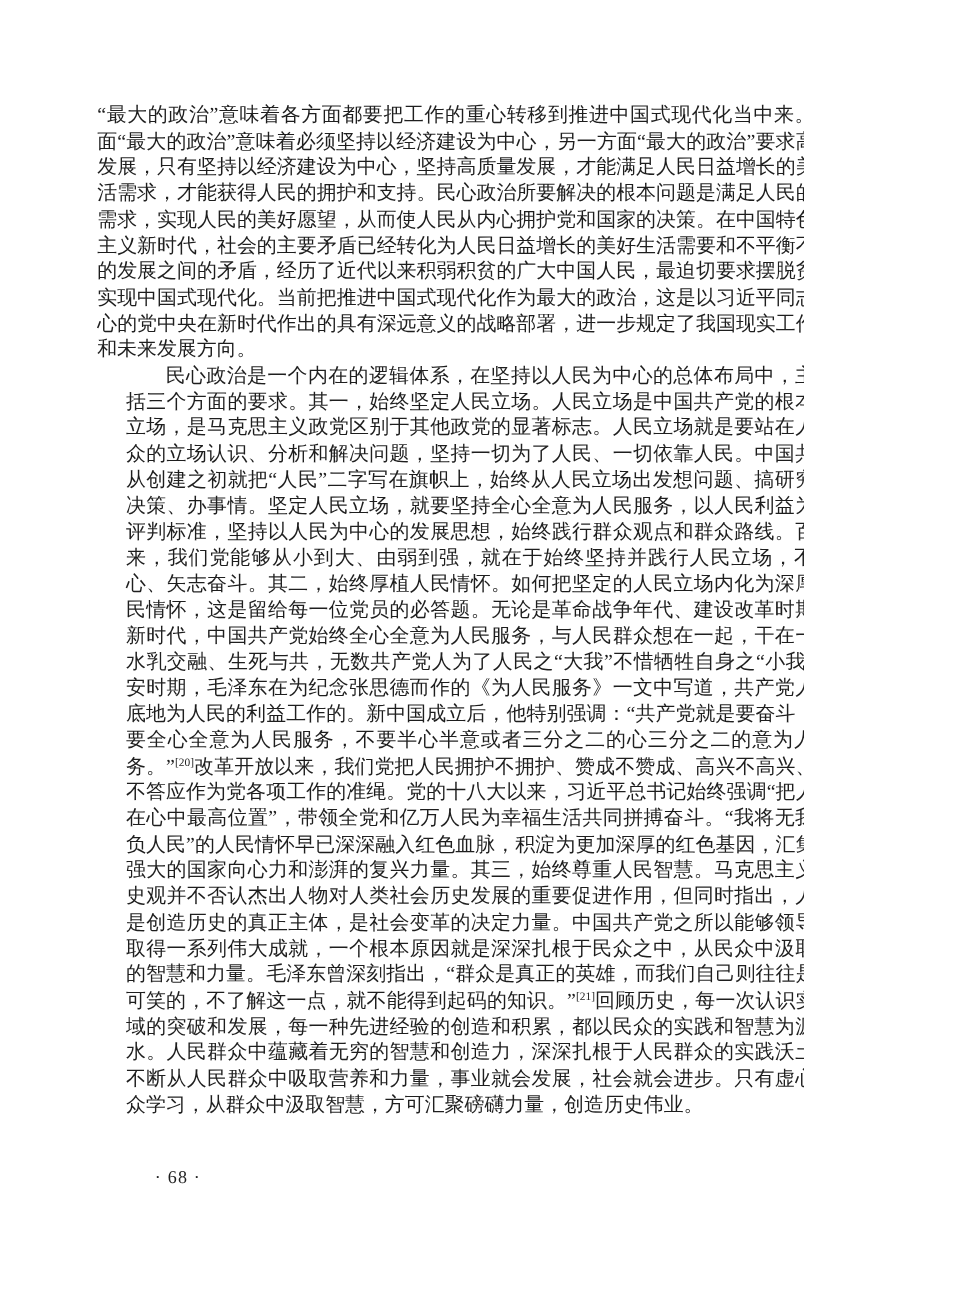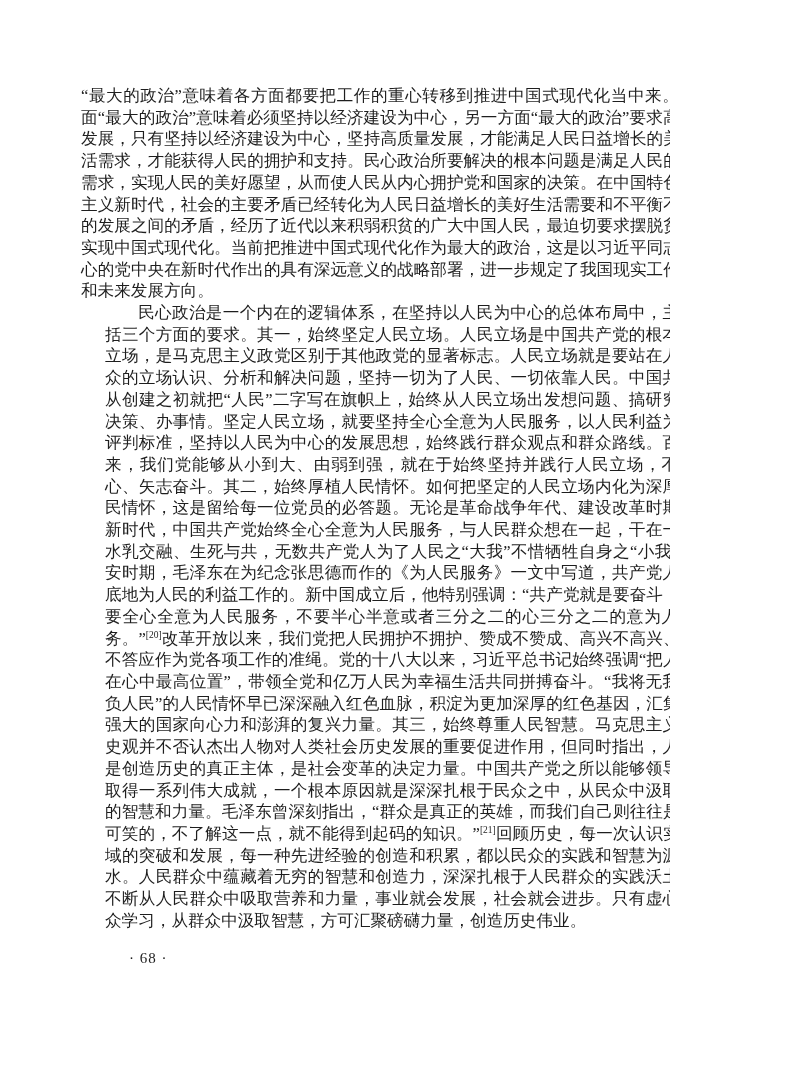--- a/index.html
+++ b/index.html
@@ -37,21 +37,21 @@
   }
   sup.fnref {
     font-size: 9.5px;
     line-height: 0;
     vertical-align: 6px;
     letter-spacing: 0;
   }
   .page-number {
     position: absolute;
     left: 85px;
-    top: 948px;
+    top: 972px;
     font-size: 15px;
     line-height: 20px;
     color: #1e1e1e;
     letter-spacing: 1px;
     padding-left: 44px;
   }
 </style>
 </head>
 <body>
 

